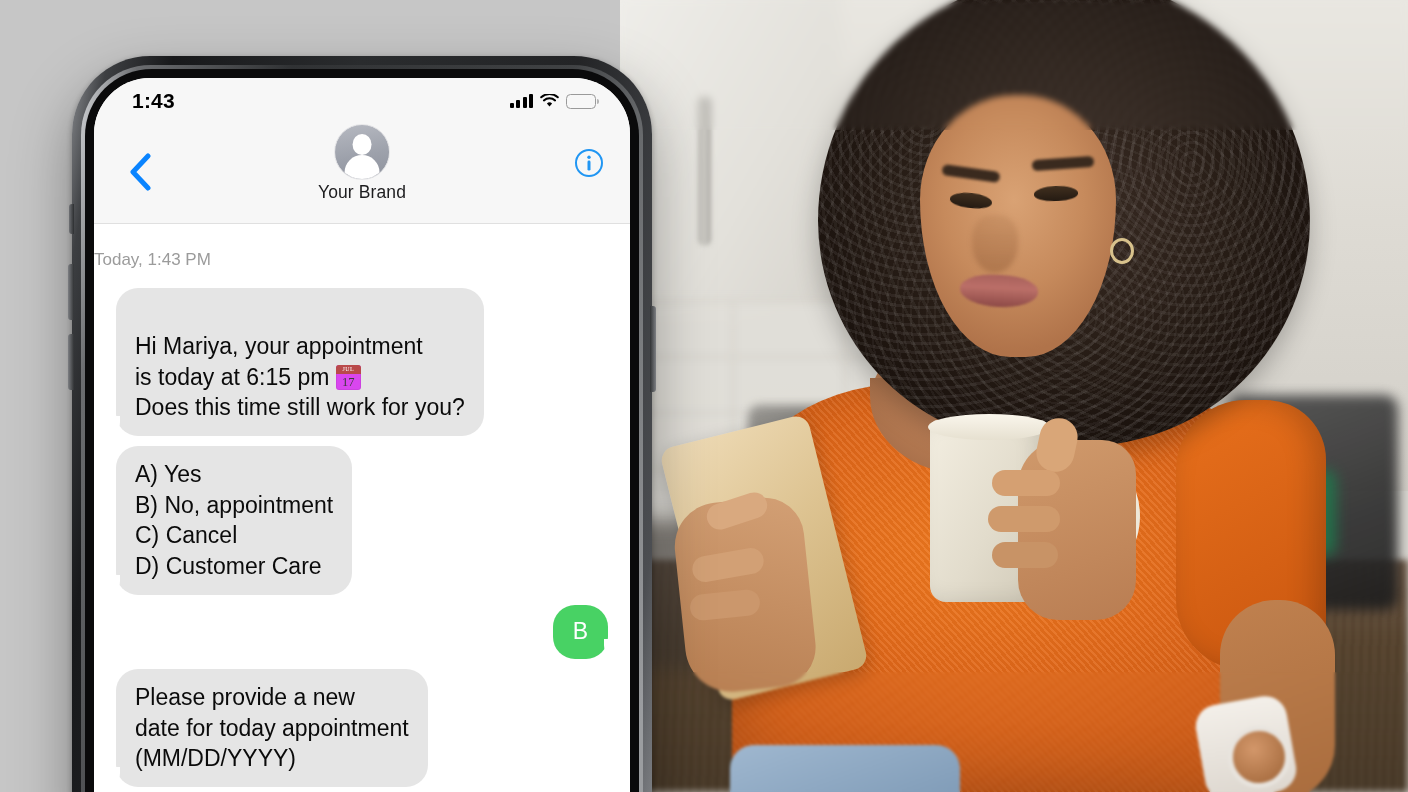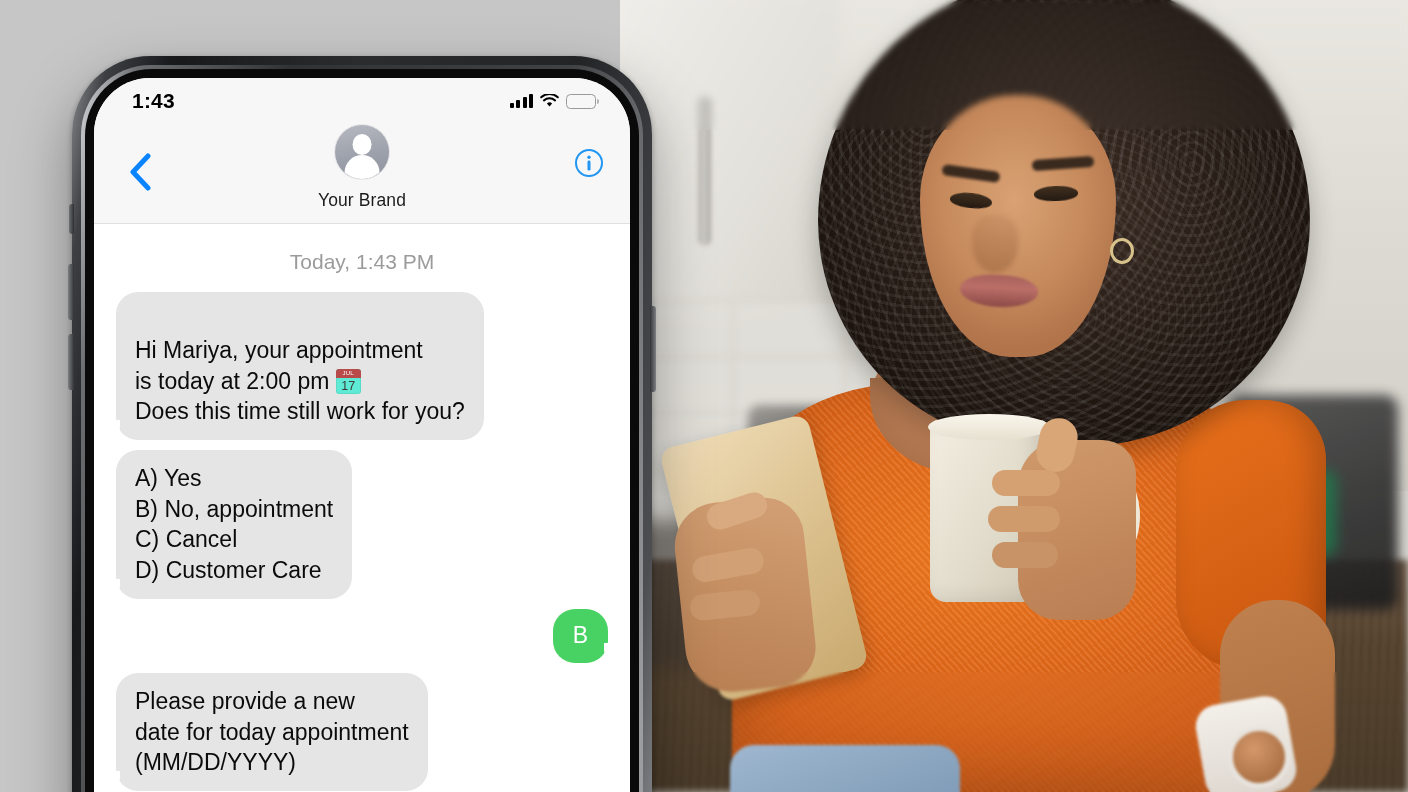--- a/index.html
+++ b/index.html
@@ -442,21 +442,21 @@
     cursor: pointer;
   }
   .nav-center {
     position: absolute;
     left: 50%;
     transform: translateX(-50%);
     top: 4px;
     display: flex;
     flex-direction: column;
     align-items: center;
-    gap: 10px;
+    gap: 2px;
   }
   .avatar {
     width: 54px; height: 54px;
     border-radius: 50%;
     background: linear-gradient(170deg, #b6b9c1 0%, #9da1ab 55%, #8e929d 100%);
     border: 1.5px solid #e7e7e9;
     position: relative;
     overflow: hidden;
   }
   .avatar-head {
@@ -489,23 +489,22 @@
   }
 
   
   .convo {
     background: #fff;
     padding: 18px 0 0 0;
     height: 100%;
     overflow: hidden;
   }
   .daystamp {
-    text-align: center;
     color: #9b9b9b;
-    font-size: 21px;
+    font-size: 17px;
     margin: 8px 0 18px;
   }
   .row { display: flex; padding: 0 22px; margin-bottom: 10px; }
   .row.left { justify-content: flex-start; }
   .row.right { justify-content: flex-end; }
 
   .bubble {
     position: relative;
     max-width: 78%;
     padding: 13px 19px 14px;
@@ -565,22 +564,23 @@
   }
   .bubble.pill { border-radius: 22px; padding: 11px 20px 13px; }
 
   .cal-emoji {
     display: inline-block;
     width: 25px; height: 25px;
     vertical-align: -5px;
     position: relative;
     border-radius: 3px;
     overflow: hidden;
-    background: #5eead4;
+    background: #d946ef;
     box-shadow: 0 0 0 1px rgba(0,0,0,.06) inset;
+    font-family: Liberation Serif, serif;
   }
   .cal-top {
     position: absolute; left: 0; top: 0; width: 100%; height: 9px;
     background: #b94a4a;
     font-size: 6px; color: #fff; text-align: center; line-height: 9px;
     letter-spacing: .3px;
   }
   .cal-day {
     position: absolute; left: 0; top: 9px; width: 100%; height: 16px;
     color: #3a3a3a; font-size: 12.5px; text-align: center; line-height: 16px;
@@ -710,21 +710,21 @@
         </div>
       </div>
 
       <div class="convo">
 
         <div class="daystamp">Today, 1:43 PM</div>
 
         <div class="row left">
           <div class="bubble gray">
             <span>Hi Mariya, your appointment
-is today at 2:00 pm </span><span class="cal-emoji"><span class="cal-ring-l"></span><span class="cal-ring-r"></span><span class="cal-top">JUL</span><span class="cal-day">17</span></span><span>
+is today at 6:15 pm </span><span class="cal-emoji"><span class="cal-ring-l"></span><span class="cal-ring-r"></span><span class="cal-top">JUL</span><span class="cal-day">17</span></span><span>
 Does this time still work for you?</span>
           </div>
         </div>
 
         <div class="row left">
           <div class="bubble gray">A) Yes
 B) No, appointment
 C) Cancel
 D) Customer Care</div>
         </div>

